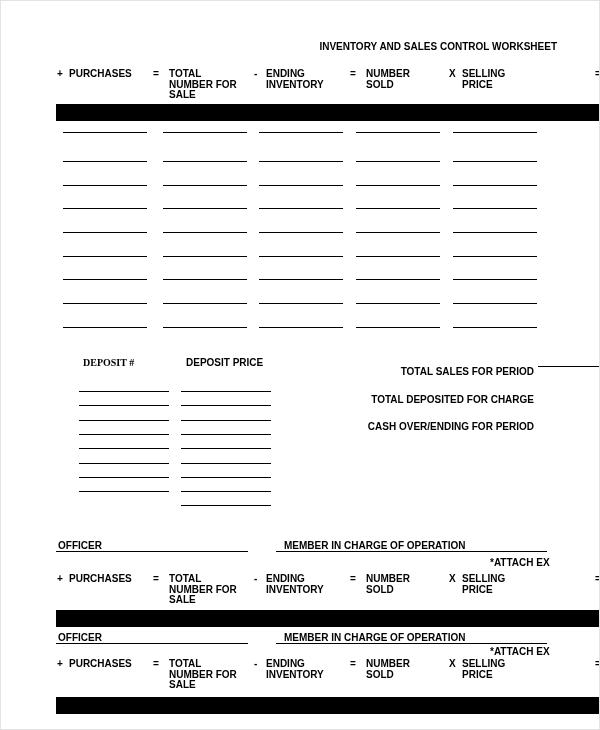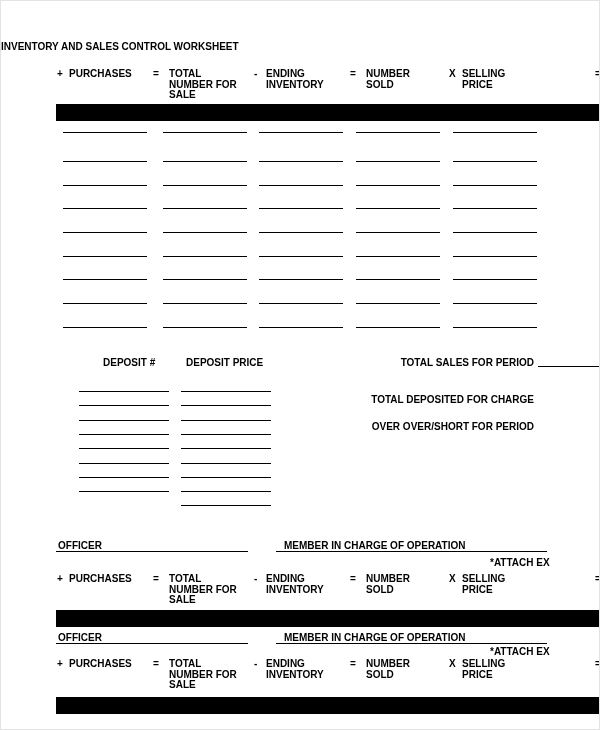--- a/index.html
+++ b/index.html
@@ -15,21 +15,21 @@
     color: #000;
   }
   .t {
     position: absolute;
     font-size: 10px;
     font-weight: bold;
     line-height: 10.5px;
     white-space: nowrap;
   }
   .wrap { white-space: normal; }
-  .center { text-align: left; }
+  .center { text-align: right; }
   .right { text-align: right; }
   .bar {
     position: absolute;
     left: 55px;
     width: 545px;
     height: 17px;
     background: #000;
   }
   .line {
     position: absolute;
@@ -55,26 +55,26 @@
     <span class="t wrap" style="left:265px; width:72px">ENDING INVENTORY</span>
     <span class="t" style="left:349px">=</span>
     <span class="t wrap" style="left:365px; width:58px">NUMBER SOLD</span>
     <span class="t" style="left:448px">X</span>
     <span class="t wrap" style="left:461px; width:58px">SELLING PRICE</span>
     <span class="t" style="left:594px">=</span>
   </div>
 
   <div class="bar" style="top:103px;"></div>
 
-  <div class="t" style="left:102px; top:357px;">DEPOSIT #</div>
+  <div class="t" style="left:82px; top:357px;font-family:Liberation Serif, serif;">DEPOSIT #</div>
   <div class="t" style="left:185px; top:357px;">DEPOSIT PRICE</div>
-  <div class="t right" style="left:300px; top:357px; width:233px;">TOTAL SALES FOR PERIOD</div>
+  <div class="t right" style="left:300px; top:366px; width:233px;">TOTAL SALES FOR PERIOD</div>
   <div class="line" style="left:537px; top:365px; width:63px;"></div>
   <div class="t right" style="left:300px; top:394px; width:233px;">TOTAL DEPOSITED FOR CHARGE</div>
-  <div class="t right" style="left:300px; top:421px; width:233px;">OVER OVER/SHORT FOR PERIOD</div>
+  <div class="t right" style="left:300px; top:421px; width:233px;">CASH OVER/ENDING FOR PERIOD</div>
 
   <div class="t" style="left:57px; top:540px;">OFFICER</div>
   <div class="line" style="left:55px; top:550px; width:192px;"></div>
   <div class="t" style="left:283px; top:540px;">MEMBER IN CHARGE OF OPERATION</div>
   <div class="line" style="left:275px; top:550px; width:271px;"></div>
 
   <div class="t" style="left:489px; top:557px;">*ATTACH EX</div>
 
   <div class="header-row" style="top:573px;">
     <span class="t" style="left:56px">+</span>

